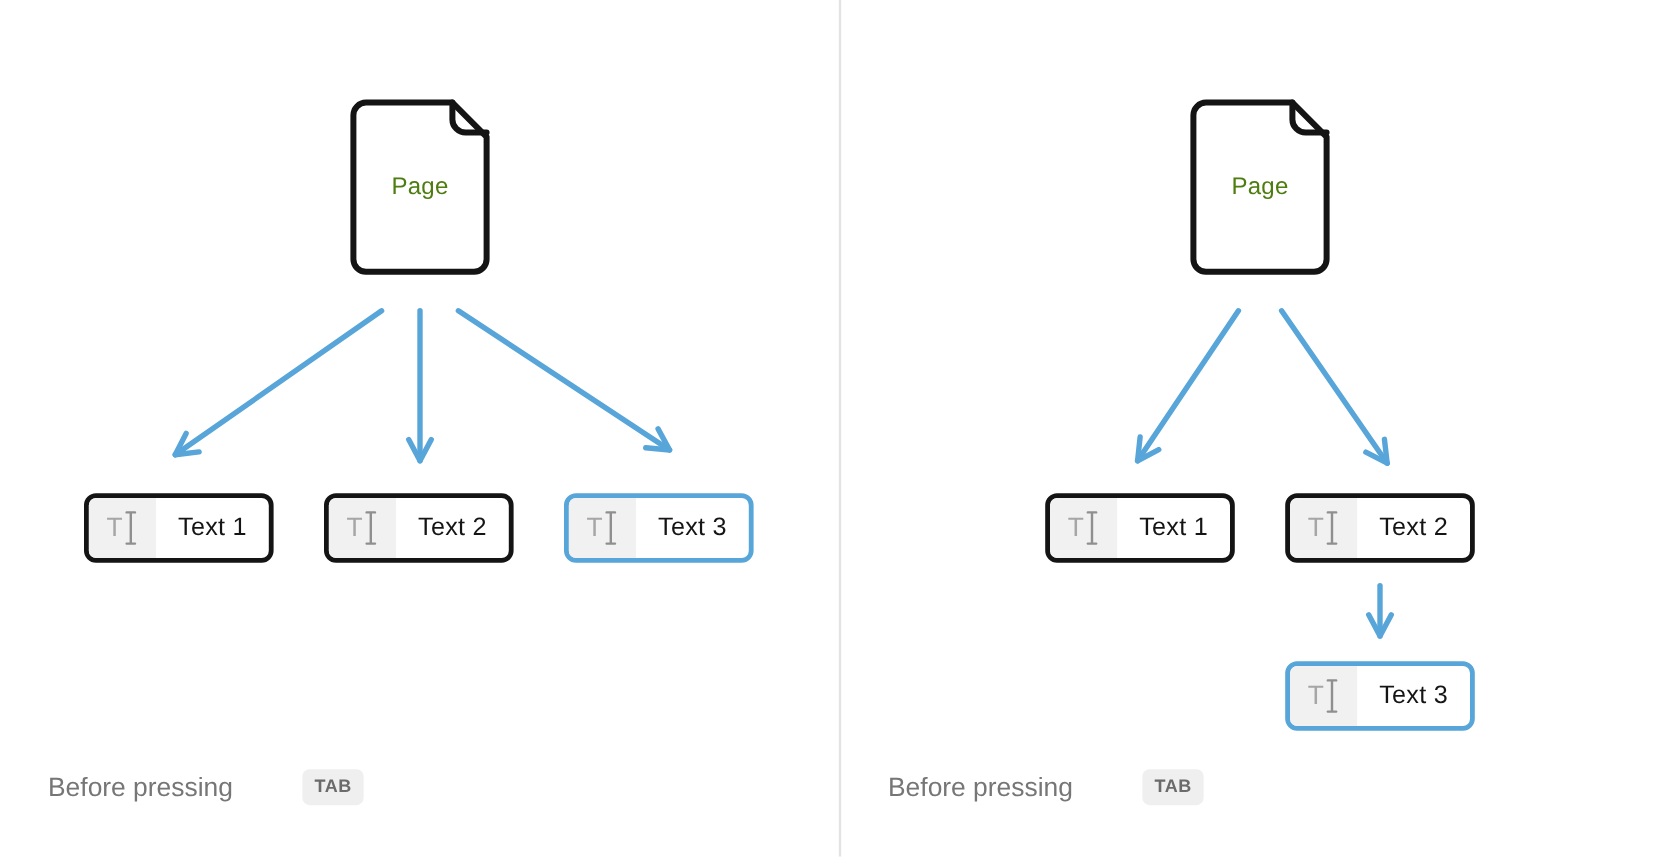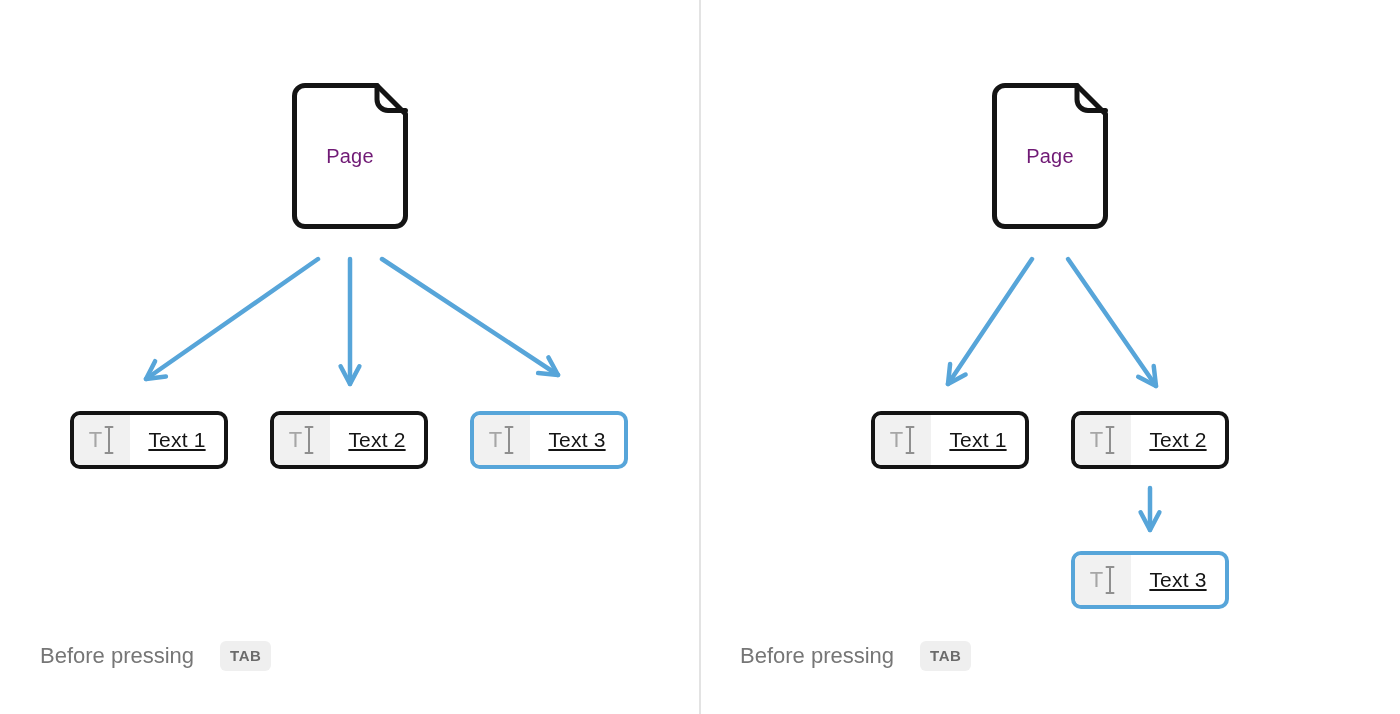--- a/index.html
+++ b/index.html
@@ -22,21 +22,21 @@
     stroke-linecap:round;
     stroke-linejoin:round;
   }
   .page-node{
     position:absolute;width:118px;height:148px;
   }
   .page-node svg{position:absolute;left:0;top:0;}
   .page-node .page-label{
     position:absolute;left:0;top:0;width:100%;height:100%;
     display:flex;align-items:center;justify-content:center;
-    font-size:20px;color:#701a75;letter-spacing:.2px;
+    font-size:20px;color:#4d7c0f;letter-spacing:.2px;
   }
   .page-outline{
     fill:#ffffff;
     stroke:var(--outline_black,#141414);
     stroke-width:5;
     stroke-linejoin:round;
   }
   .page-fold{
     fill:none;
     stroke:var(--outline_black,#141414);
@@ -65,35 +65,36 @@
   .ticon .tletter{
     font-size:22px;color:#a6a6a6;line-height:1;margin-right:1px;
   }
   .ticon svg{display:block;}
   .ticon svg path{
     stroke:var(--icon_gray,#8f8f8f);stroke-width:2;stroke-linecap:round;fill:none;
   }
   .tlabel{
     flex:1;
     display:flex;align-items:center;justify-content:center;
-    font-size:21px;color:#151515;letter-spacing:.2px;text-decoration:underline;
+    font-size:21px;color:#151515;letter-spacing:.2px;
   }
   .caption{
     position:absolute;top:640px;height:32px;
-    display:flex;align-items:center;gap:26px;
+    display:flex;align-items:center;gap:14px;
     font-size:22px;color:var(--caption_gray,#767676);
   }
   .kbd{
     display:inline-flex;align-items:center;justify-content:center;
     background:var(--badge_bg,#efefef);
     color:var(--badge_text,#6b6b6b);
     font-size:15px;font-weight:bold;letter-spacing:.5px;
     border-radius:6px;
     padding:6px 10px;
     line-height:1.2;
+    margin-left:44px;
   }
 </style>
 </head>
 <body>
 
 <div class="canvas">
 
   <div class="divider"></div>
 
   <svg class="arrows" width="1400" height="714" viewBox="0 0 1400 714">

